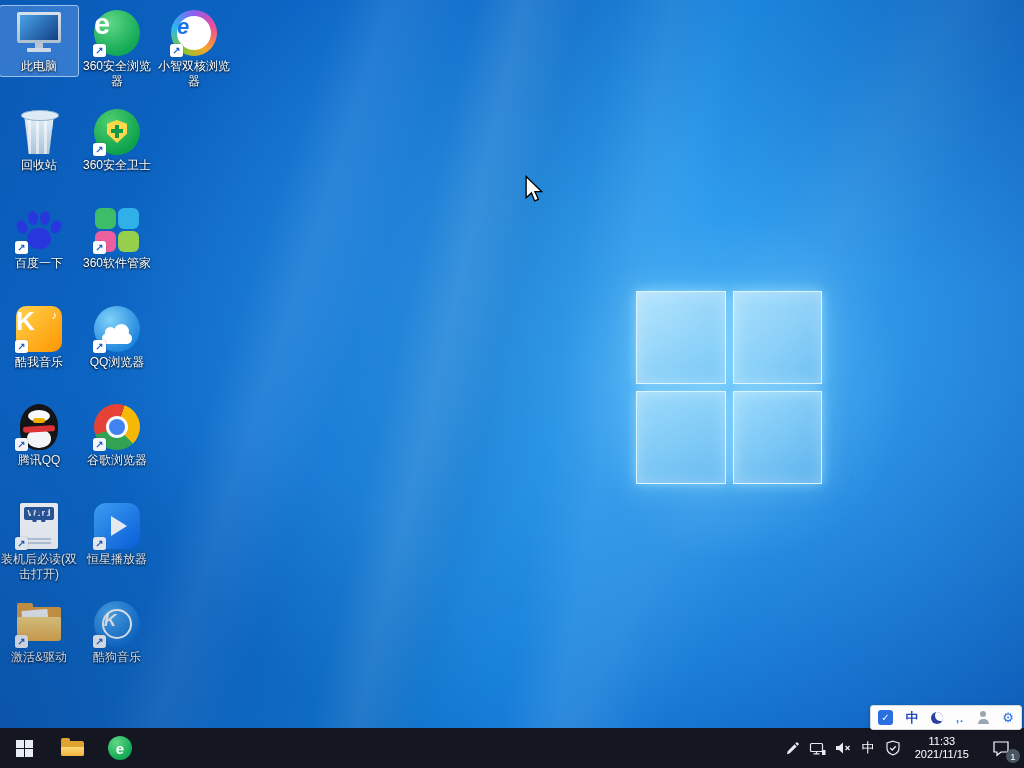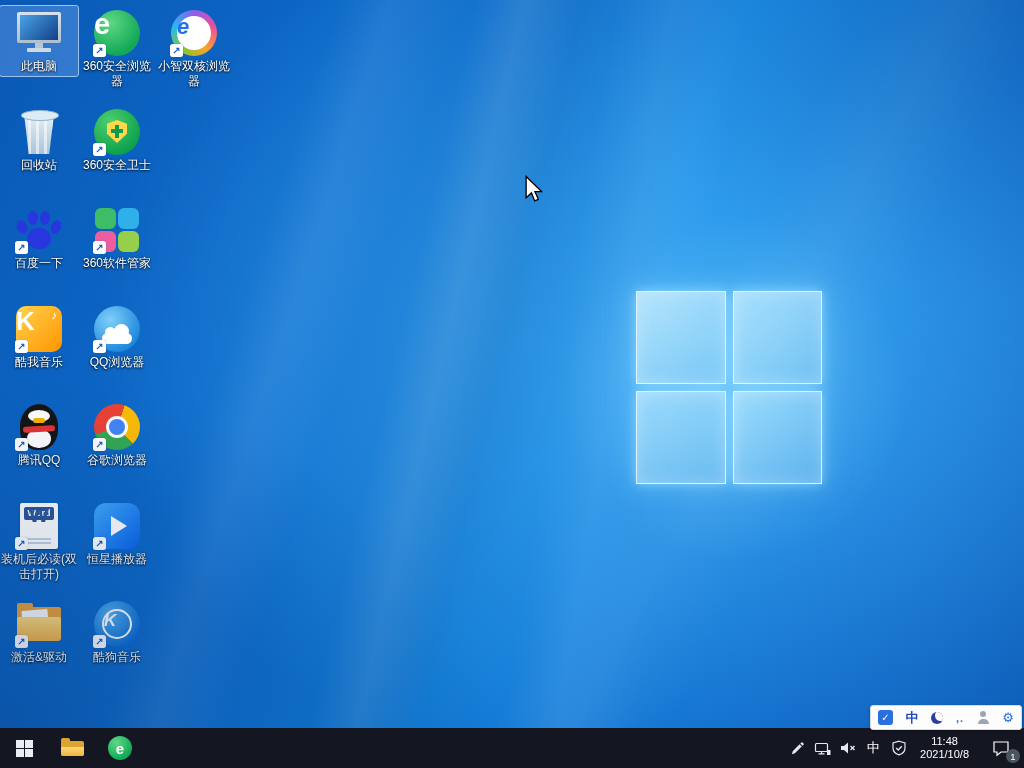--- a/index.html
+++ b/index.html
@@ -417,22 +417,22 @@
       <button class="tray-btn">
         <span class="ime-ind">中</span>
       </button>
       <button class="tray-btn">
         <svg width="16" height="16" viewBox="0 0 16 16">
             <path d="M8 1.2 14 3v5c0 3.6-2.6 5.8-6 6.8C4.6 13.8 2 11.6 2 8V3z" fill="none" stroke="#e6e9ee" stroke-width="1.2"></path>
             <path d="M5.2 8l2 2 3.6-3.8" stroke="#e6e9ee" fill="none" stroke-width="1.3"></path>
           </svg>
       </button>
       <button class="tray-clock">
-        <span>11:48</span>
-        <span>2021/10/8</span>
+        <span>11:33</span>
+        <span>2021/11/15</span>
       </button>
       <button class="tray-btn ac-btn">
         <svg width="18" height="17" viewBox="0 0 18 17">
             <path d="M2 2h14v10H9l-4 3.2V12H2z" fill="none" stroke="#fff" stroke-width="1.2"></path>
           </svg>
         <span class="ac-badge">1</span>
       </button>
     </div>
   </div>
 

